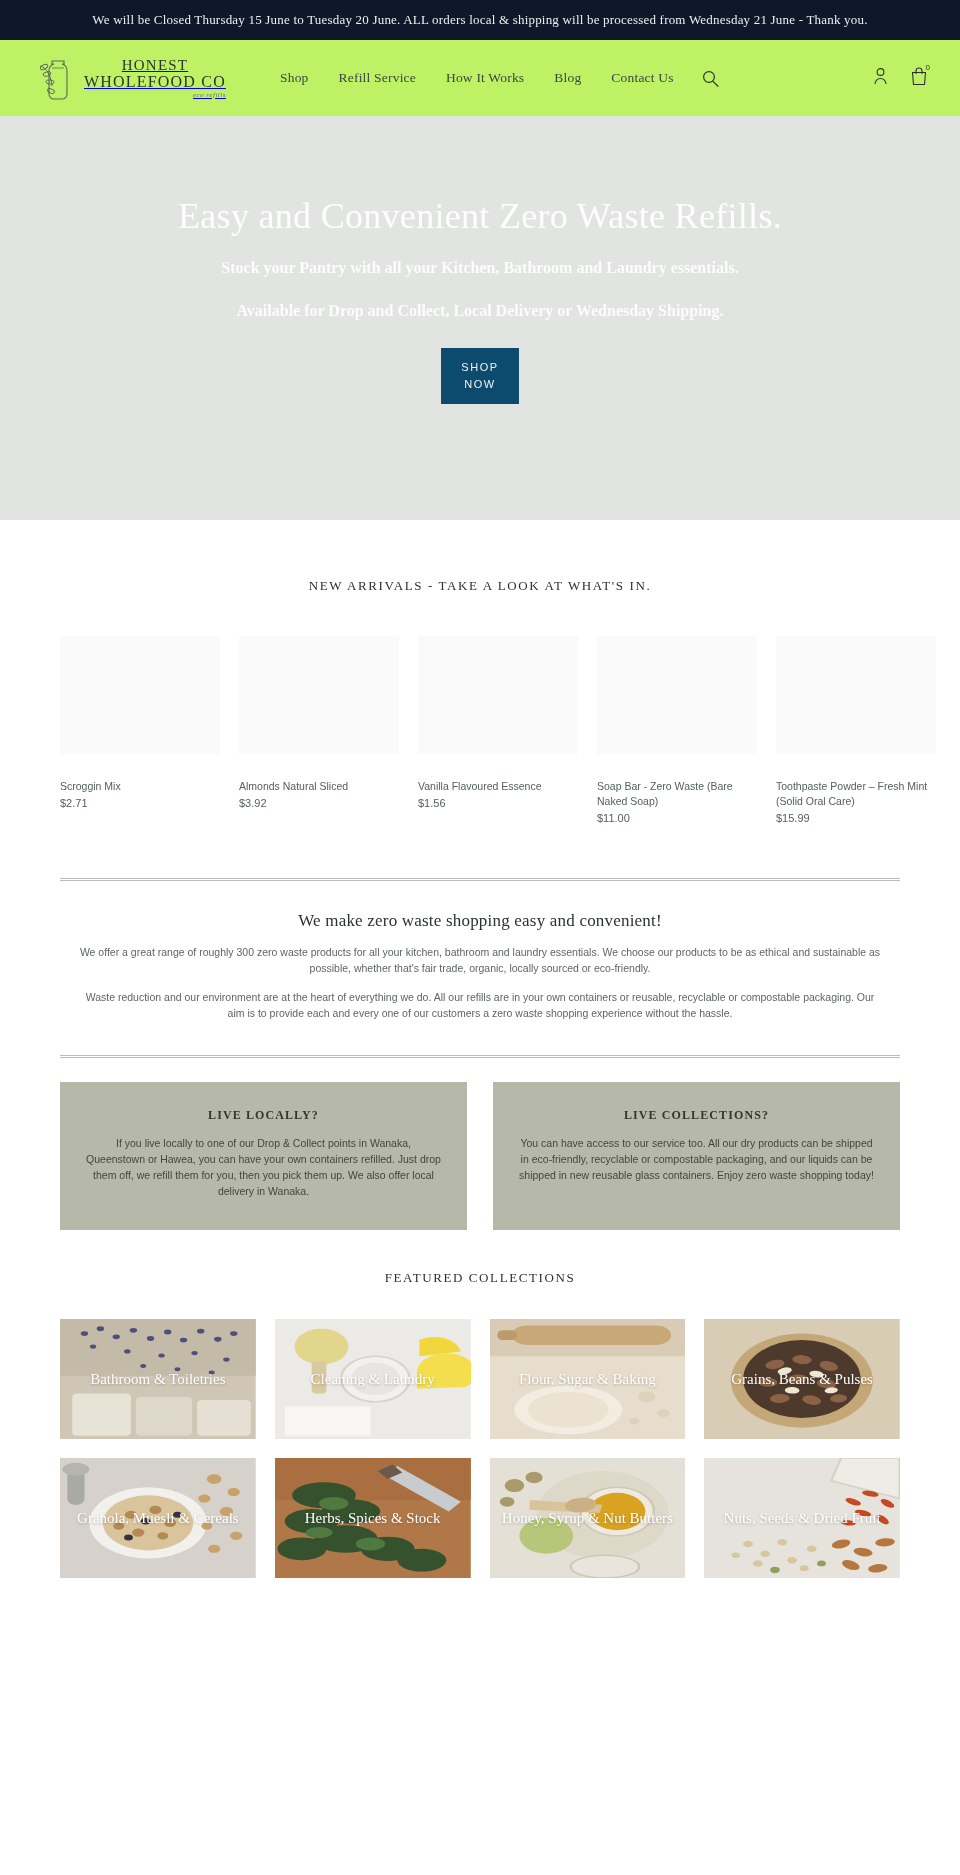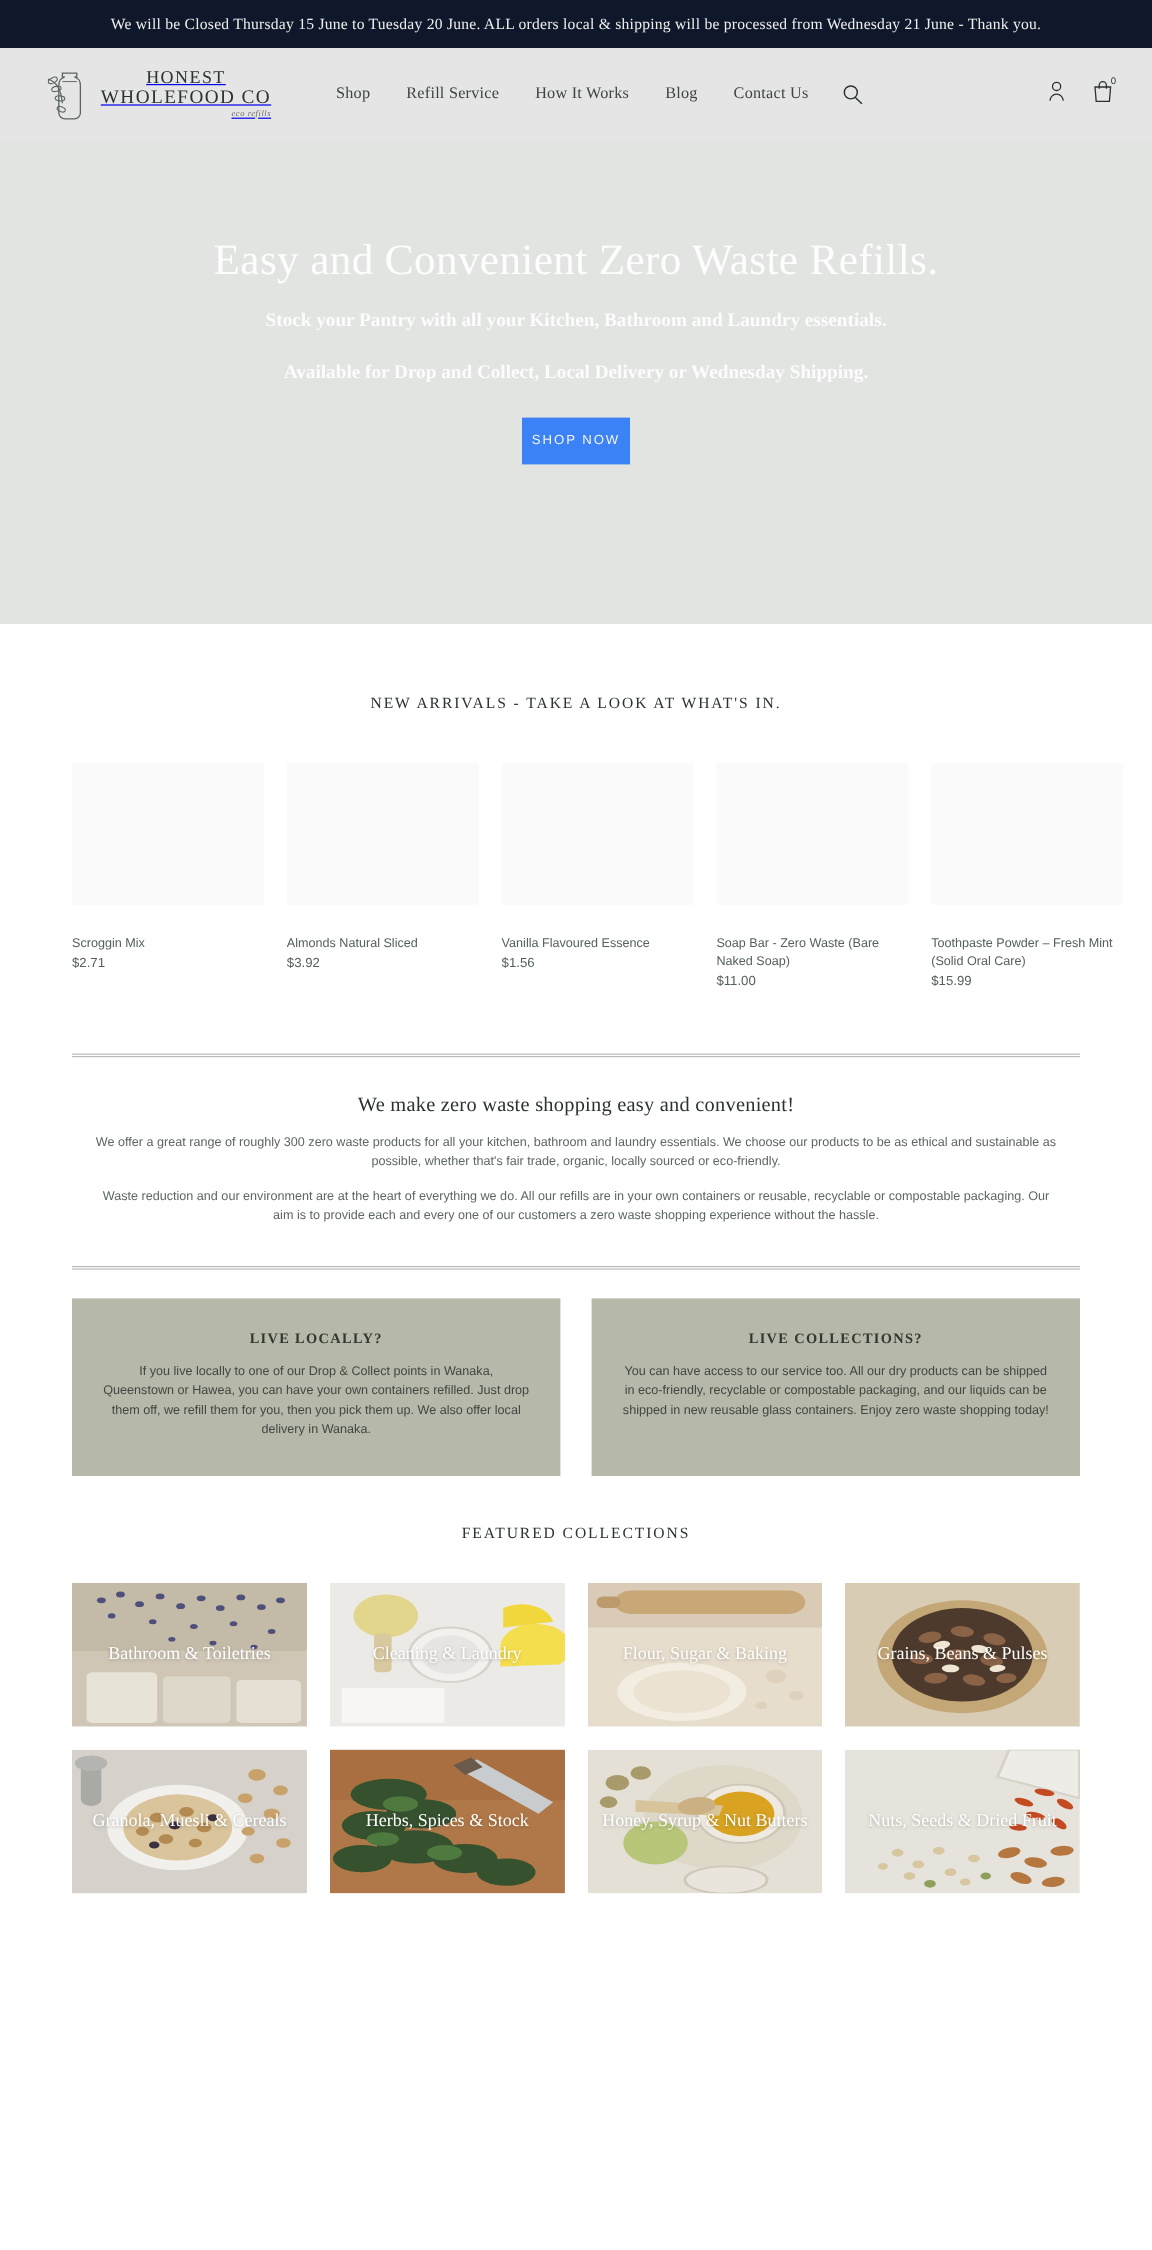--- a/index.html
+++ b/index.html
@@ -22,21 +22,21 @@
     padding: 10px 60px;
     letter-spacing: .2px;
   }
 
   
   .header {
     height: 76px;
     display: flex;
     align-items: center;
     padding: 0 32px 0 38px;
-    background: #e5e5e5;
+    background: #bef264;
     position: relative;
   }
   .logo { display: flex; align-items: center; gap: 6px; width: 200px; }
   .logo-mark { width: 40px; height: 52px; flex: 0 0 40px; }
   .logo-type { line-height: 1; }
   .logo-l1, .logo-l2 {
     font-family: "Liberation Serif", serif;
     letter-spacing: 1.2px;
     color: #2b3330;
     font-size: 16px;
@@ -115,27 +115,27 @@
     font-weight: 700;
     font-size: 16px;
     line-height: 23px;
     color: #fcfcfc;
     max-width: 520px;
     margin-top: 18px;
   }
   .hero p.second { margin-top: 20px; max-width: 540px; }
   .shop-now {
     margin-top: 26px;
-    background: #3b82f6;
+    background: #0c4a6e;
     color: #f2f3f1;
     font-family: "Liberation Sans", sans-serif;
     font-size: 11px;
     letter-spacing: 1.6px;
     text-align: center;
-    width: 90px;
+    width: 78px;
     padding: 11px 6px;
     line-height: 17px;
     cursor: pointer;
     border: none;
   }
 
   
   .section-heading {
     text-align: center;
     font-family: "Liberation Serif", serif;

